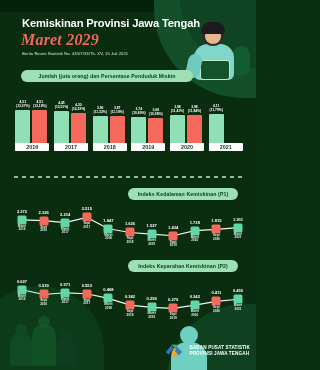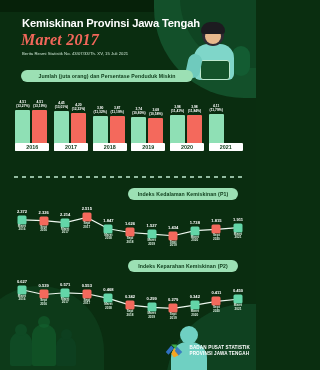--- a/index.html
+++ b/index.html
@@ -158,21 +158,21 @@
     <div class="p-cap"></div>
     <div class="p-body"></div>
     <div class="p-head"></div>
     <div class="p-face"></div>
     <div class="p-hair"></div>
     <div class="p-tablet"></div>
     <div class="p-arm"></div>
   </div>
 
   <div class="title">Kemiskinan Provinsi Jawa Tengah</div>
-  <div class="subtitle">Maret 2017</div>
+  <div class="subtitle">Maret 2029</div>
   <div class="release">Berita Resmi Statistik No. 43/07/33/Th. XV, 15 Juli 2021</div>
 
   <div class="pill" id="pill-bar">Jumlah (juta orang) dan Persentase Penduduk Miskin</div>
 
   <div class="barchart" id="barchart">
       <div class="yeargroup" style="left: 2.33333px; width: 34px; height: 56px;">
         <div class="ygbars" style="height: 45px;">
           <div class="bar maret" style="height: 41px;">
             <div class="bar-season">Maret</div>
             <div class="bar-val" style="bottom: 42px;">4,51<br>(13,27%)</div>

